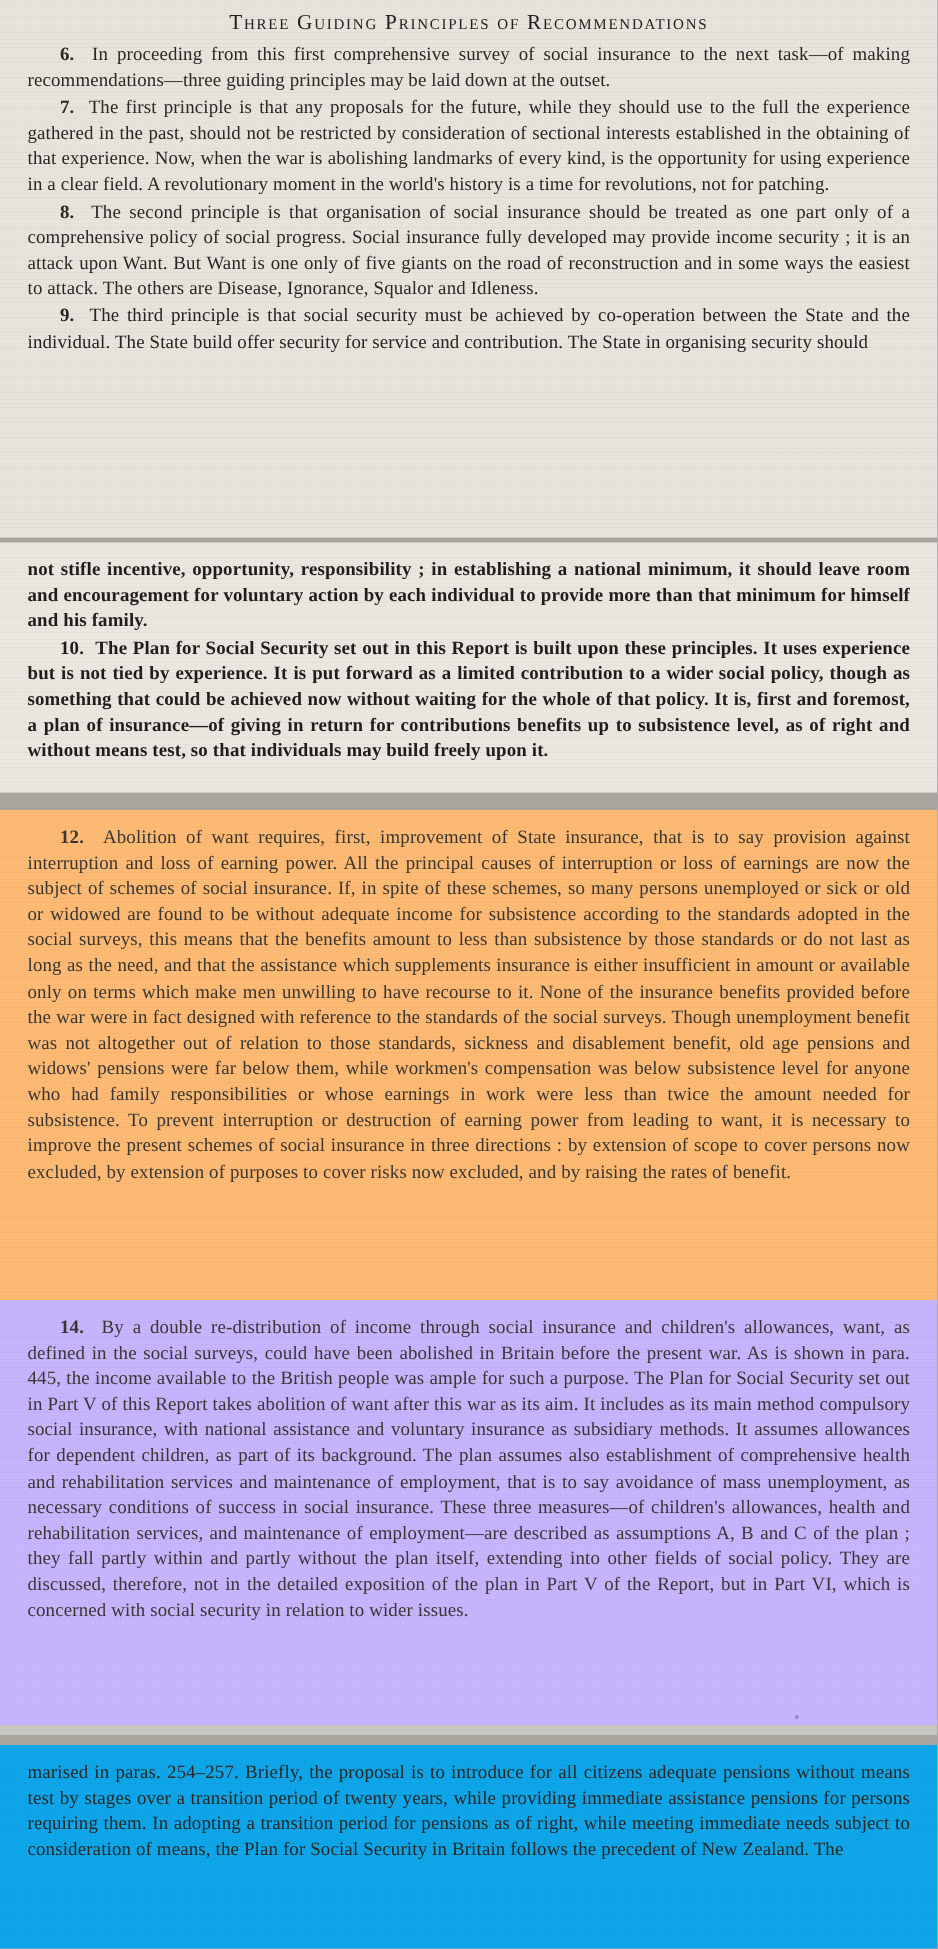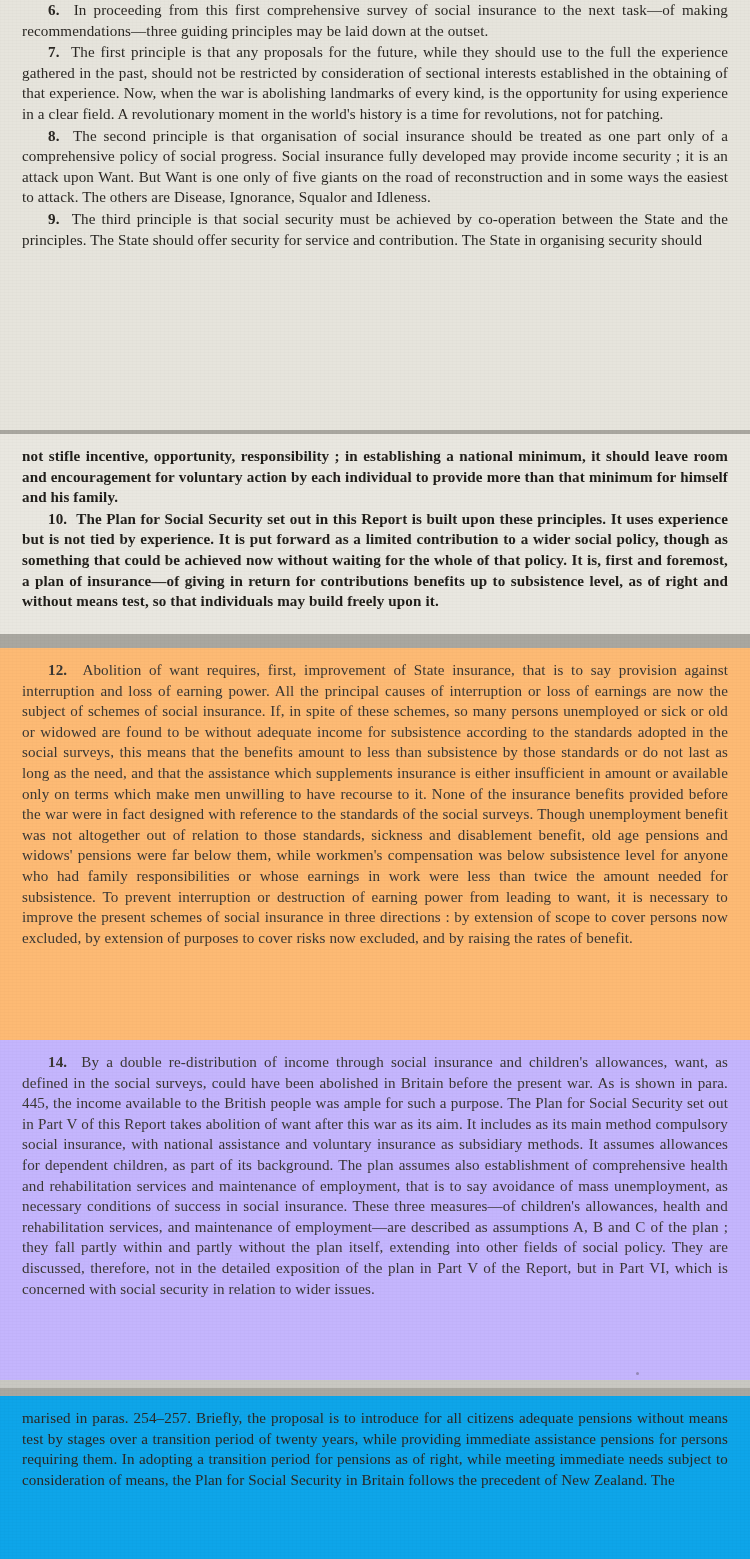--- a/index.html
+++ b/index.html
@@ -94,24 +94,25 @@
 <body>
 
 <div class="page">
 
   <div class="gap" style="top:430px;height:4px;"></div>
   <div class="gap" style="top:634px;height:14px;"></div>
   <div class="gap" style="top:1042px;height:6px;"></div>
   <div class="gap" style="top:1388px;height:8px;"></div>
 
   <div class="block b1">
+    <h1 class="head">Three Guiding Principles of Recommendations</h1>
     <p><span class="num">6.</span>&nbsp;&nbsp;<span>In proceeding from this first comprehensive survey of social insurance to the next task—of making recommendations—three guiding principles may be laid down at the outset.</span></p>
     <p><span class="num">7.</span>&nbsp;&nbsp;<span>The first principle is that any proposals for the future, while they should use to the full the experience gathered in the past, should not be restricted by consideration of sectional interests established in the obtaining of that experience. Now, when the war is abolishing landmarks of every kind, is the opportunity for using experience in a clear field. A revolutionary moment in the world's history is a time for revolutions, not for patching.</span></p>
     <p><span class="num">8.</span>&nbsp;&nbsp;<span>The second principle is that organisation of social insurance should be treated as one part only of a comprehensive policy of social progress. Social insurance fully developed may provide income security ; it is an attack upon Want. But Want is one only of five giants on the road of reconstruction and in some ways the easiest to attack. The others are Disease, Ignorance, Squalor and Idleness.</span></p>
-    <p class="semi"><span class="num">9.</span>&nbsp;&nbsp;<span>The third principle is that social security must be achieved by co-operation between the State and the principles. The State should offer security for service and contribution. The State in organising security should</span></p>
+    <p class="semi"><span class="num">9.</span>&nbsp;&nbsp;<span>The third principle is that social security must be achieved by co-operation between the State and the individual. The State build offer security for service and contribution. The State in organising security should</span></p>
   </div>
 
   <div class="block b2">
     <div class="inner">
       <p class="bold-para noindent"><span>not stifle incentive, opportunity, responsibility ; in establishing a national minimum, it should leave room and encouragement for voluntary action by each individual to provide more than that minimum for himself and his family.</span></p>
       <p class="bold-para"><span class="num">10.</span>&nbsp;&nbsp;<span>The Plan for Social Security set out in this Report is built upon these principles. It uses experience but is not tied by experience. It is put forward as a limited contribution to a wider social policy, though as something that could be achieved now without waiting for the whole of that policy. It is, first and foremost, a plan of insurance—of giving in return for contributions benefits up to subsistence level, as of right and without means test, so that individuals may build freely upon it.</span></p>
     </div>
   </div>
 
   <div class="block b3">

